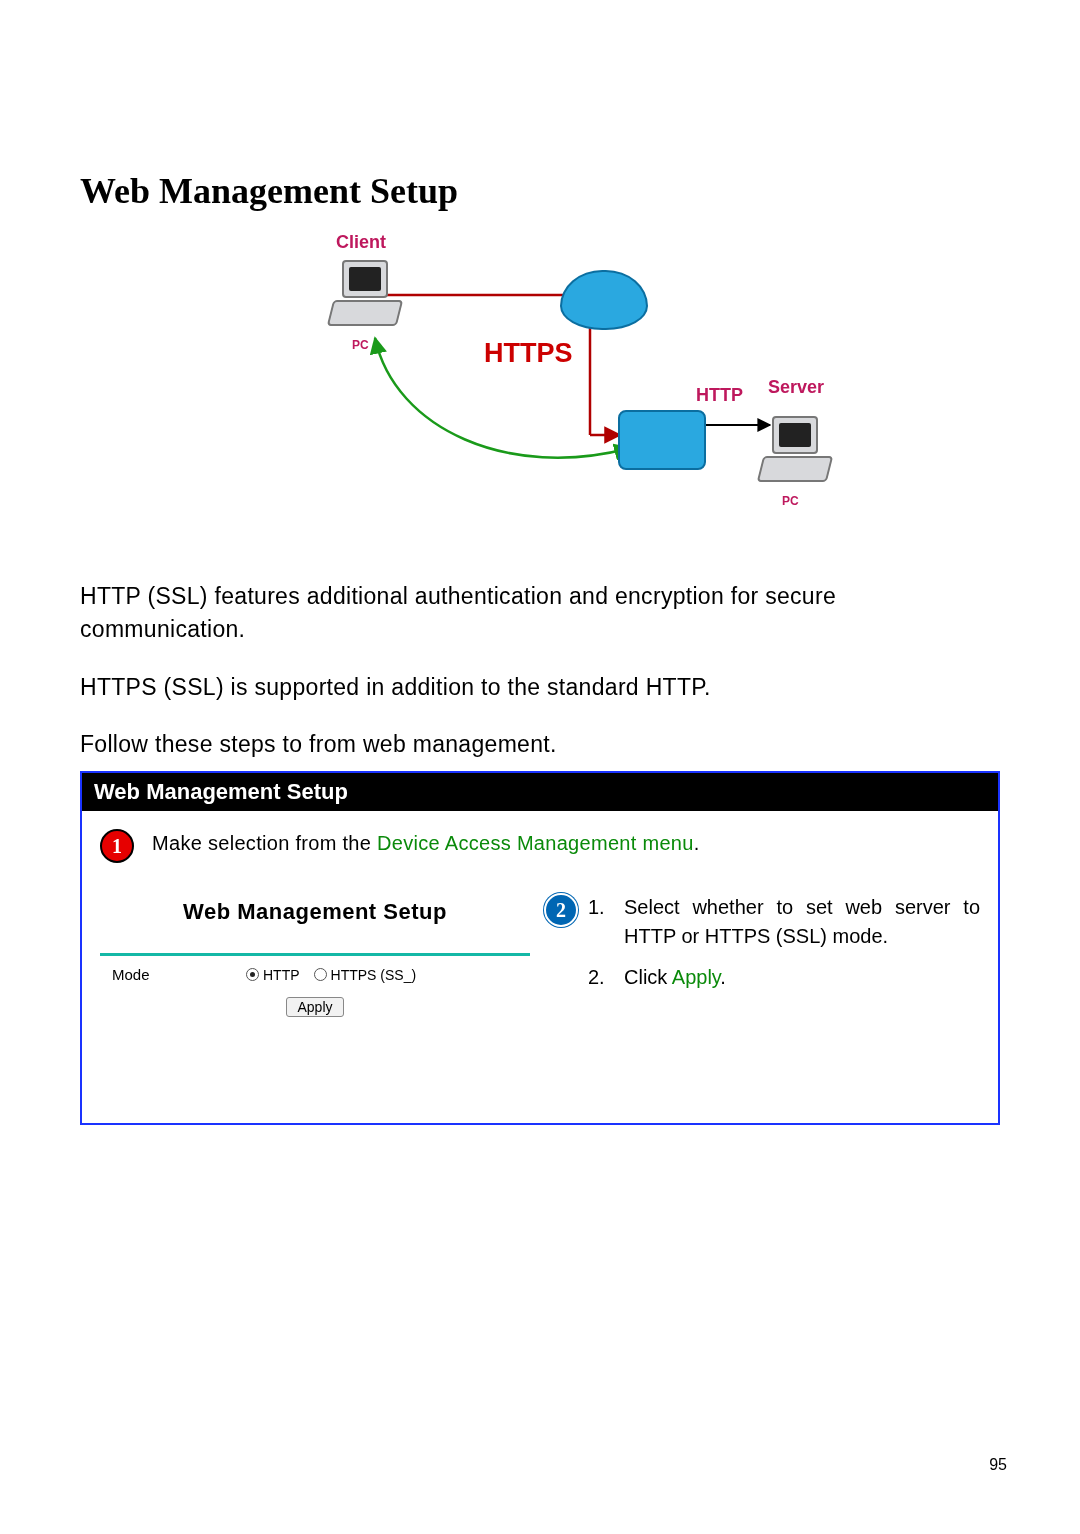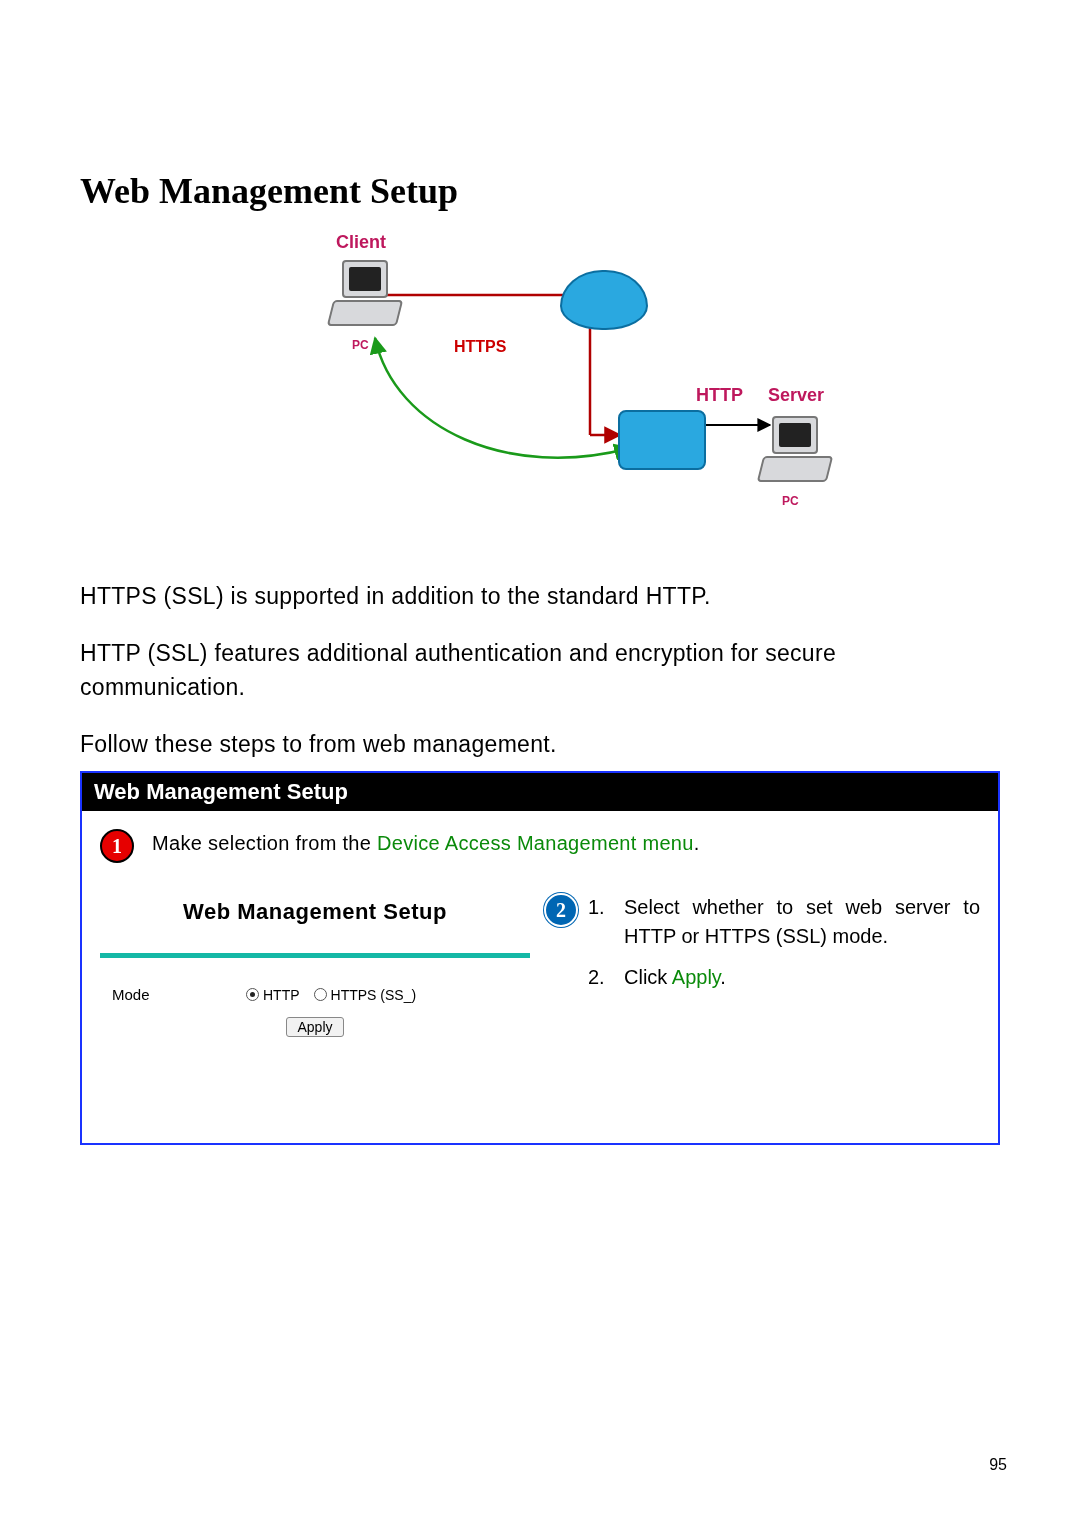--- a/index.html
+++ b/index.html
@@ -19,21 +19,21 @@
   .badge.red{background:#e60000;color:#fff;border:2px solid #000}
   .badge.blue{background:#0066b3;color:#fff;border:2px solid #fff;box-shadow:0 0 0 1px #0066b3}
   .step-text{font-size:20px;line-height:1.45;letter-spacing:0.3px}
   .green{color:#0a8a0a}
   .two-col{display:flex;gap:14px;align-items:flex-start}
   .col-left{flex:0 0 430px}
   .col-right{flex:1;display:flex;gap:10px;align-items:flex-start}
   .ui-panel{border:0;padding:0}
   .ui-title-row{display:flex;justify-content:center;padding:6px 4px 28px 4px}
   .ui-title{font-weight:bold;font-size:22px;letter-spacing:0.5px}
-  .ui-form{border-top:5px solid #14b8a6;padding:28px 12px 16px 12px}
+  .ui-form{border-top:3px solid #14b8a6;padding:10px 12px 16px 12px}
   .ui-row{display:flex;align-items:center;gap:24px;font-size:15px}
   .ui-label{flex:0 0 110px;font-size:15px}
   .ui-radio{display:inline-flex;align-items:center;gap:4px;font-size:14px}
   .ui-apply-row{display:flex;justify-content:center;margin-top:14px}
   .ui-apply{font-size:14px;padding:1px 10px;border:1px solid #888;background:#f2f2f2;border-radius:3px;cursor:default}
   .ordered{list-style:none;padding:0;margin:0}
   .ordered li{display:flex;gap:18px;font-size:20px;line-height:1.45;margin-bottom:12px;text-align:justify}
   .ordered li .num{flex:0 0 18px}
   .pagenum{position:absolute;bottom:60px;right:73px;font-size:16px}
   .radio-dot{width:13px;height:13px;border:1px solid #555;border-radius:50%;display:inline-flex;align-items:center;justify-content:center;box-sizing:border-box}
@@ -84,36 +84,36 @@
 
       <div class="dlbl" style="left:76px;top:2px">Client</div>
       <div class="pc" style="left:70px;top:30px">
           <div class="monitor"></div>
           <div class="base"></div>
         </div>
       <div class="dlbl small" style="left:92px;top:108px">PC</div>
 
       <div class="router" style="left:300px;top:40px"></div>
 
-      <div class="dlbl red" style="left:194px;top:108px;font-size:16px">HTTPS</div>
+      <div class="dlbl red" style="left:224px;top:108px;font-size:27px">HTTPS</div>
 
       <div class="switch" style="left:358px;top:180px"></div>
 
       <div class="dlbl" style="left:436px;top:155px">HTTP</div>
-      <div class="dlbl" style="left:508px;top:155px">Server</div>
+      <div class="dlbl" style="left:508px;top:147px">Server</div>
       <div class="pc" style="left:500px;top:186px">
           <div class="monitor"></div>
           <div class="base"></div>
         </div>
       <div class="dlbl small" style="left:522px;top:264px">PC</div>
     </div>
   </div>
 
+  <p class="para">HTTP (SSL) features additional authentication and encryption for secure communication.</p>
   <p class="para">HTTPS (SSL) is supported in addition to the standard HTTP.</p>
-  <p class="para">HTTP (SSL) features additional authentication and encryption for secure communication.</p>
   <p class="para" style="margin-bottom:10px">Follow these steps to from web management.</p>
 
   <div class="box">
     <div class="box-header">Web Management Setup</div>
     <div class="box-body">
 
       <div class="step-row">
         <div class="badge red">1</div>
         <div class="step-text">
           <span>Make selection from the </span><span class="green">Device Access Management menu</span><span>.</span>

